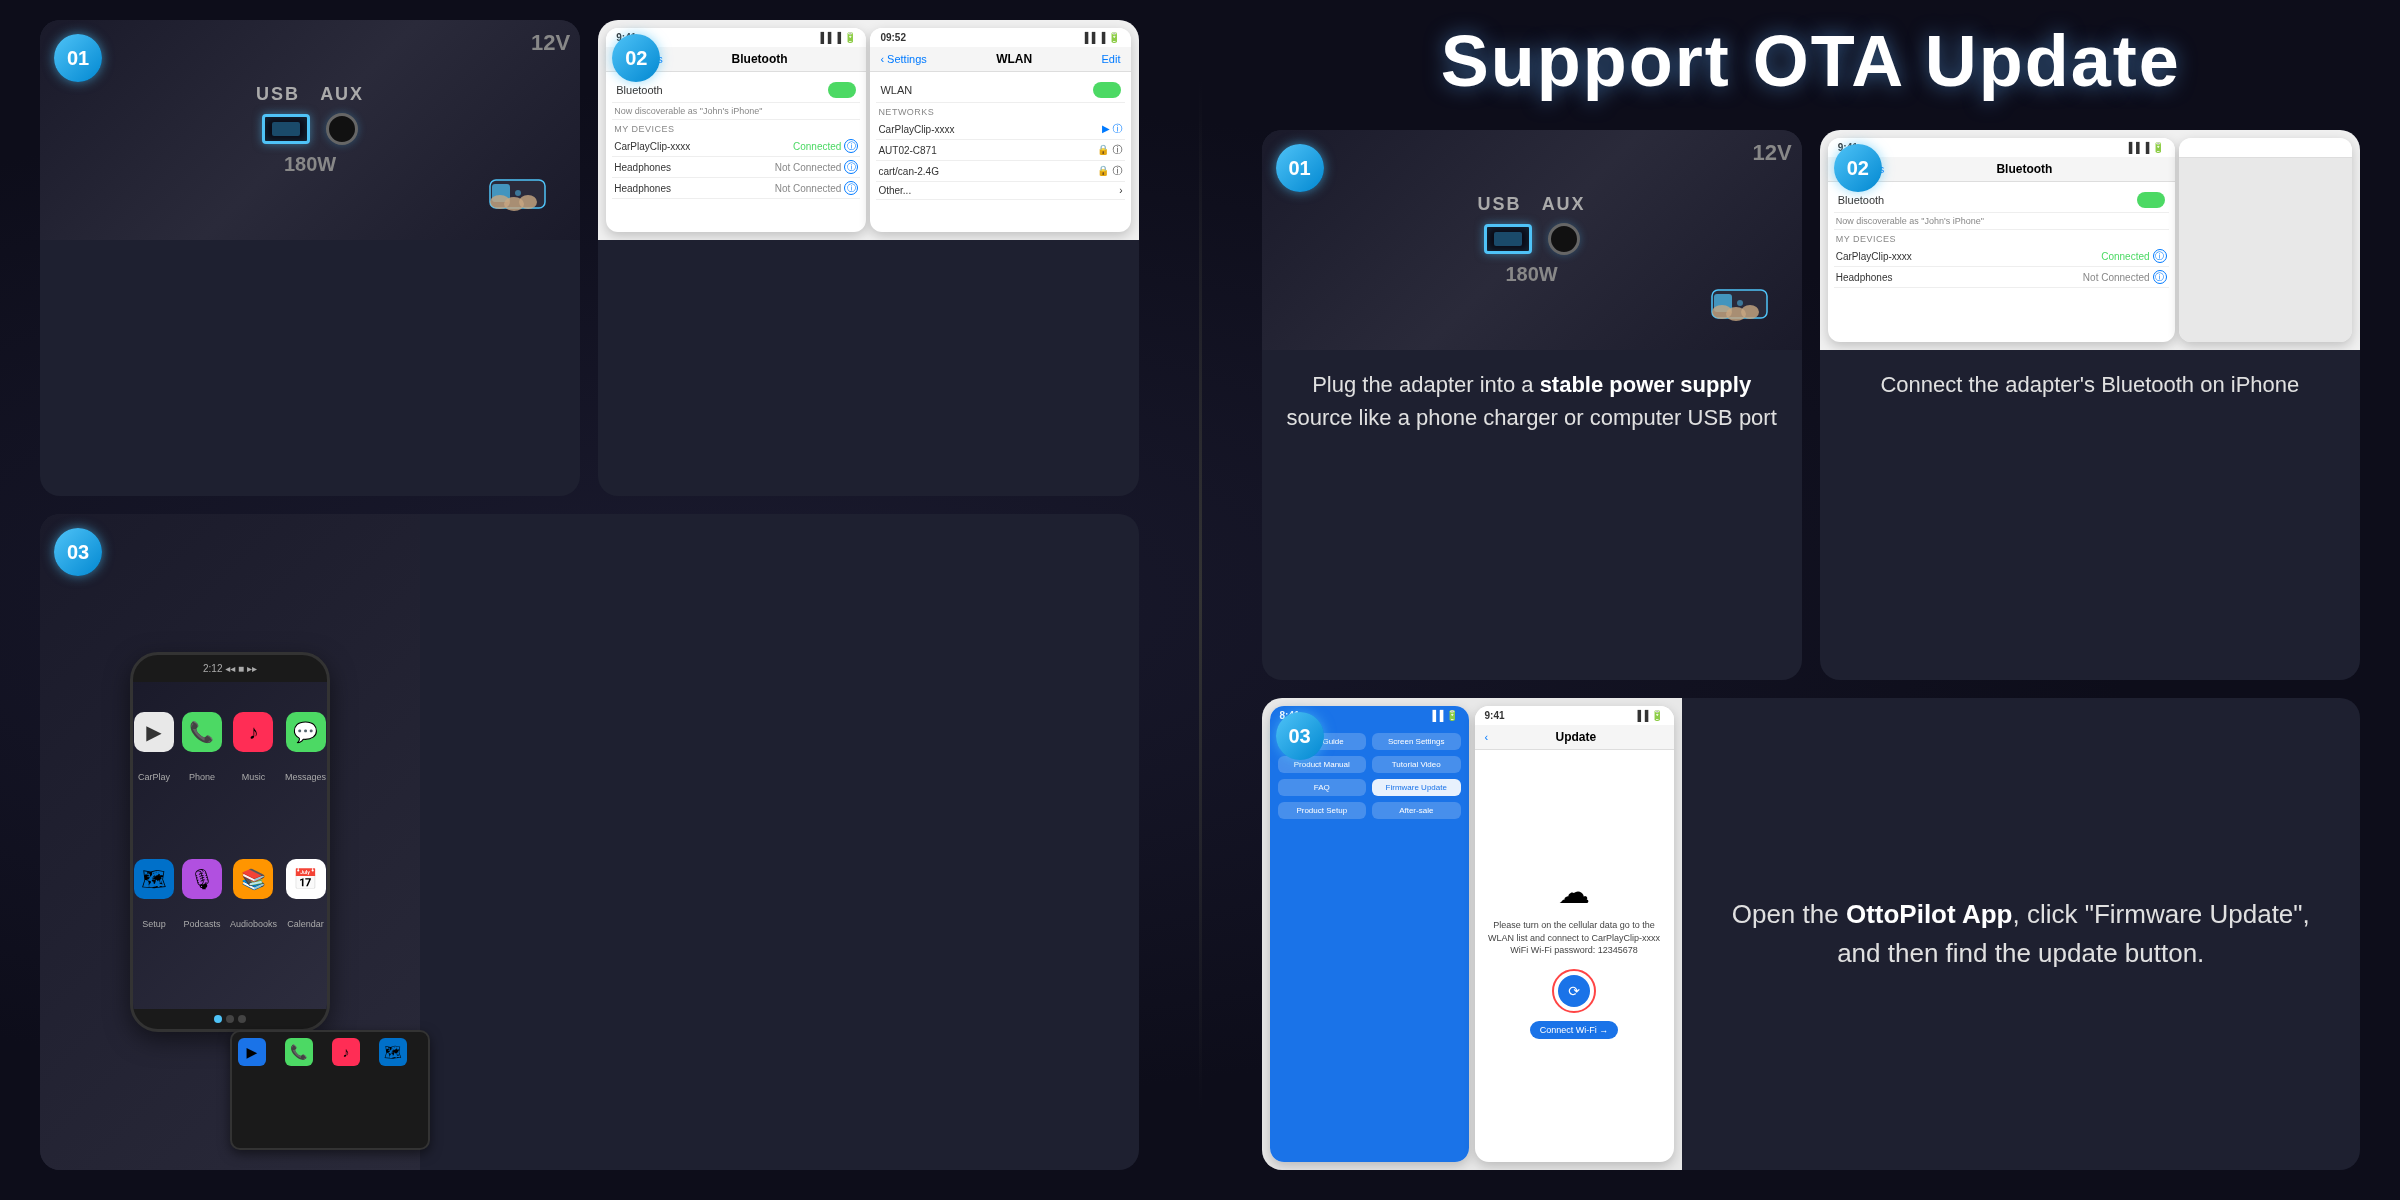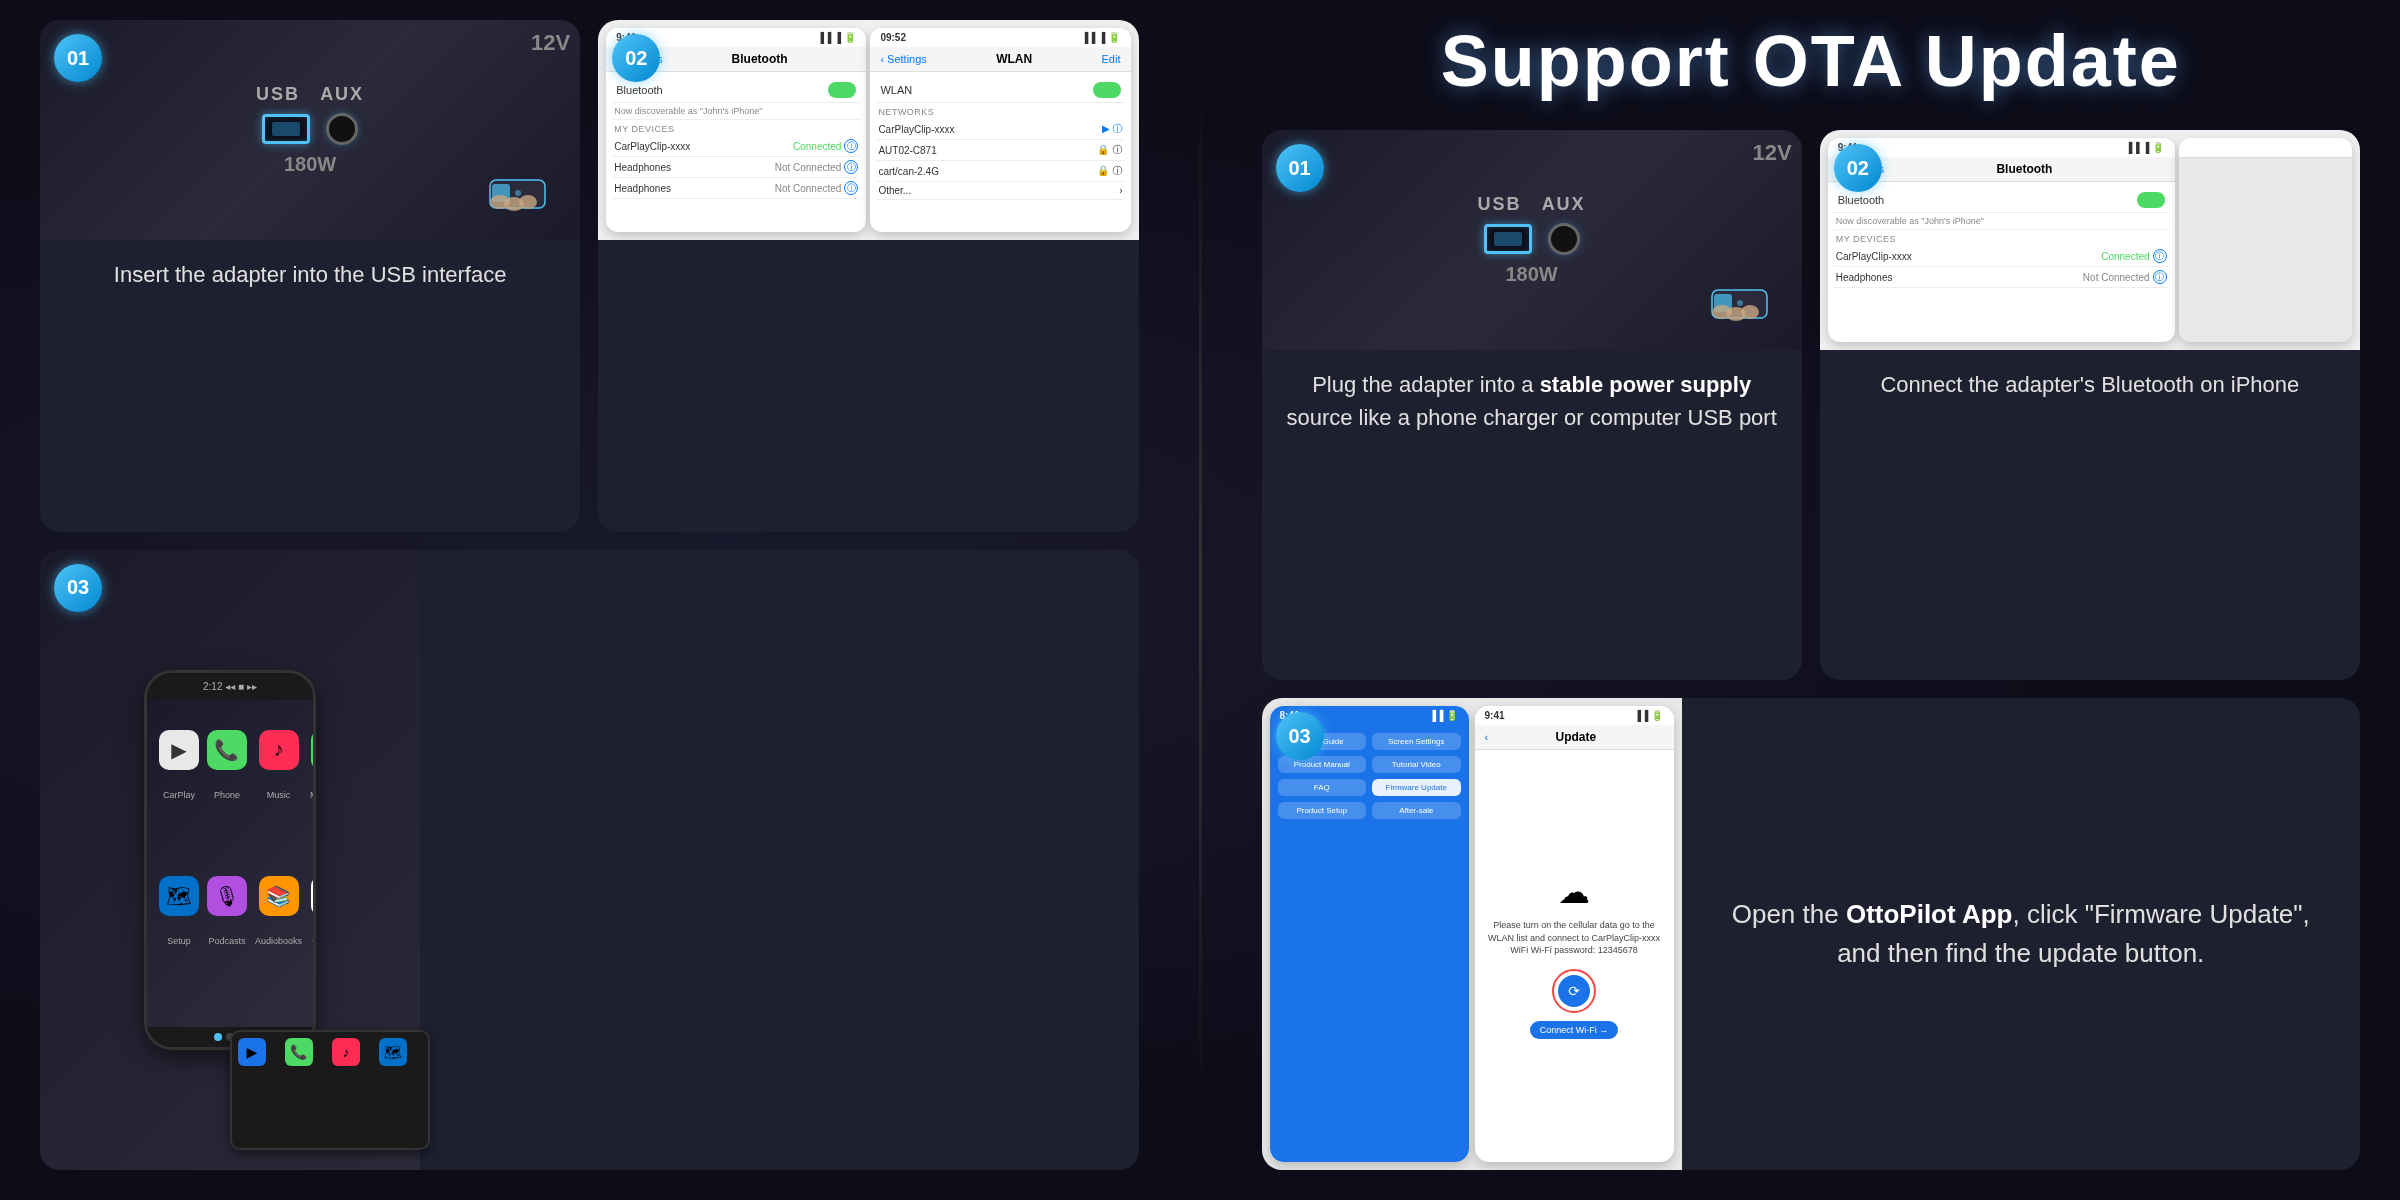--- a/index.html
+++ b/index.html
@@ -316,30 +316,31 @@
       width: 100%;
       height: 100%;
       background: linear-gradient(135deg, #1a1a2a 0%, #2a2a3a 100%);
       display: flex;
       align-items: center;
       justify-content: center;
       padding: 10px;
     }
 
     .carplay-phone {
-      width: 172px;
+      width: 200px;
       height: 380px;
       background: #1a1a1a;
       border-radius: 28px;
       overflow: hidden;
       box-shadow: 0 8px 24px rgba(0,0,0,0.5);
       display: flex;
       flex-direction: column;
       position: relative;
       border: 3px solid #333;
+      align-items: center;
     }
 
     .carplay-phone-screen {
       flex: 1;
       background: linear-gradient(135deg, #1a1a2a, #2d2d3e);
       display: grid;
       grid-template-columns: repeat(4, 1fr);
       gap: 8px;
       padding: 30px 12px 12px;
     }
@@ -457,23 +458,20 @@
 
               <rect x="60" y="40" width="55" height="28" rx="6" fill="#2a2a3a" stroke="#4fc3f7" stroke-width="1.5"></rect>
               <rect x="62" y="44" width="18" height="18" rx="3" fill="#4fc3f7" opacity="0.7"></rect>
               <circle cx="88" cy="53" r="3" fill="#4fc3f7" opacity="0.5"></circle>
 
               <ellipse cx="70" cy="62" rx="10" ry="7" fill="#c8a882" opacity="0.8"></ellipse>
               <ellipse cx="84" cy="64" rx="10" ry="7" fill="#c8a882" opacity="0.8"></ellipse>
               <ellipse cx="98" cy="62" rx="9" ry="7" fill="#c8a882" opacity="0.8"></ellipse>
             </svg>
           </div>
-        </div>
-        <div class="step-content">
-          <p class="step-description">Insert the adapter into the USB interface</p>
         </div>
       </div>
 
       <div class="step-card">
         <div class="step-badge">02</div>
         <div class="step-image">
 
           <div class="phone-scene">
 
             <div class="phone-mock">

